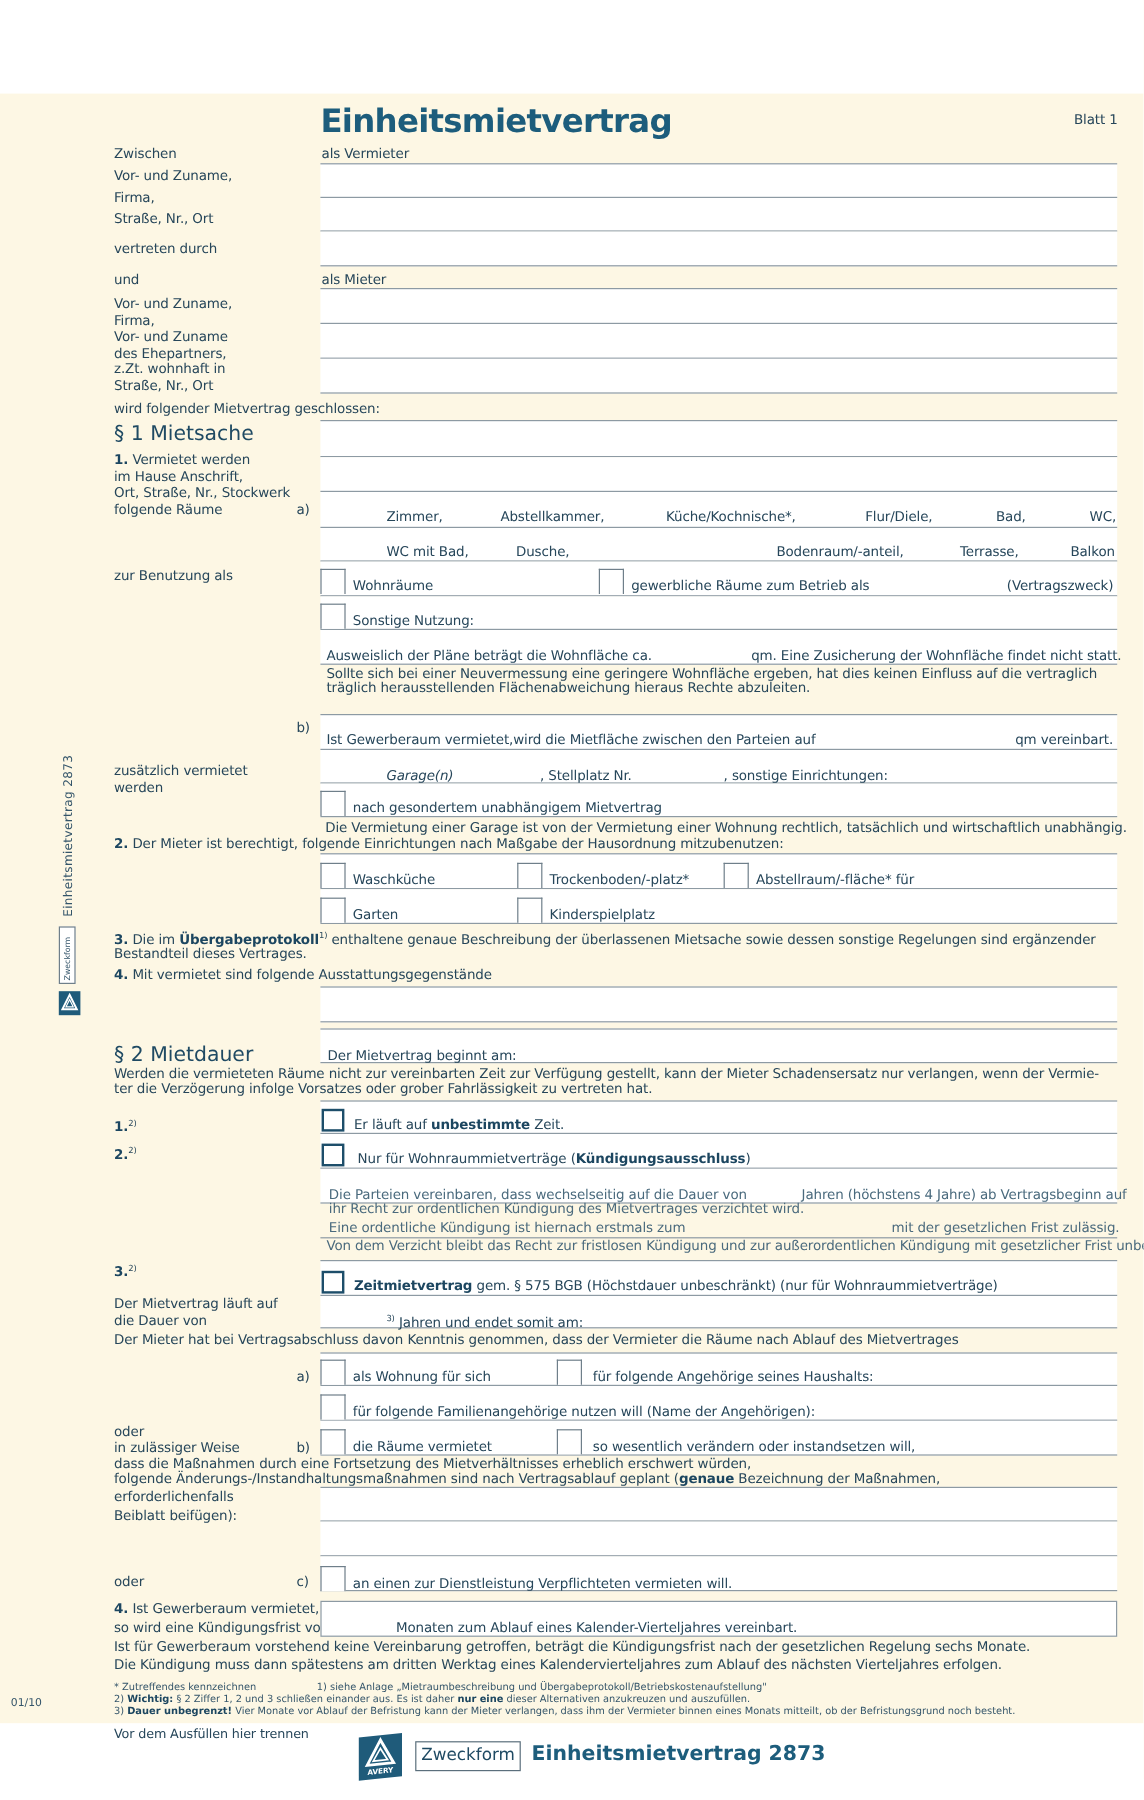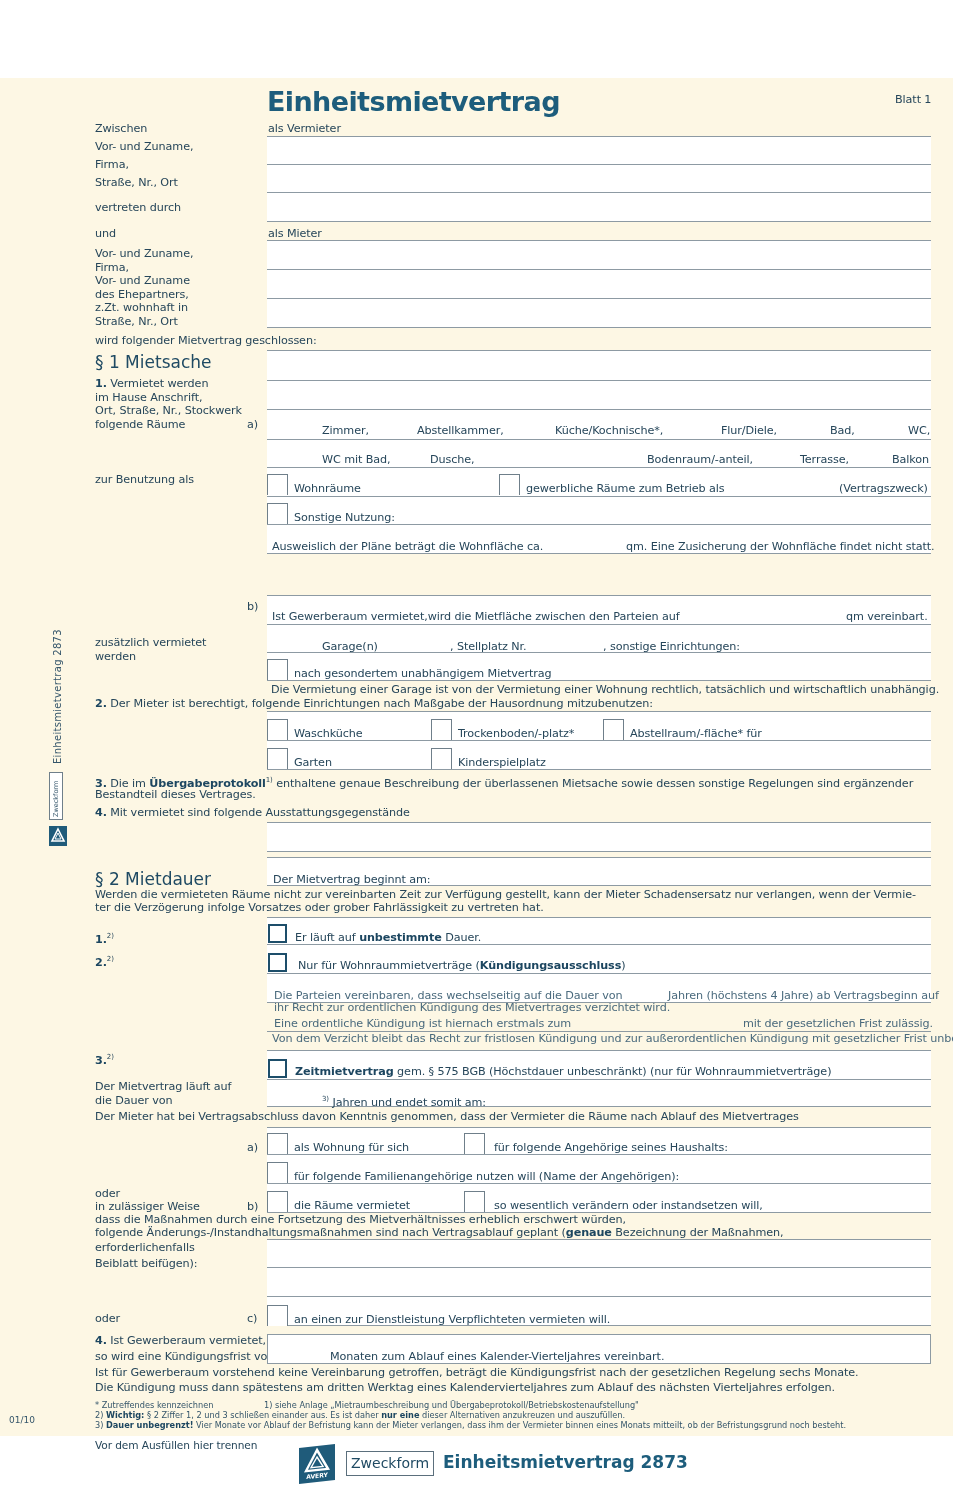--- a/index.html
+++ b/index.html
@@ -88,32 +88,34 @@
 <div class="abs lbl" style="left:526px; top:482px;">gewerbliche Räume zum Betrieb als</div>
 <div class="abs lbl" style="left:839px; top:482px;">(Vertragszweck)</div>
 <div class="field" style="left:267px; top:497px; width:664px; height:28px;"></div>
 <div class="cb" style="left:267px; top:503px;"></div>
 <div class="abs lbl" style="left:294px; top:511px;">Sonstige Nutzung:</div>
 
 <div class="field" style="left:267px; top:525px; width:664px; height:29px;"></div>
 <div class="abs lbl" style="left:272px; top:540px;">Ausweislich der Pläne beträgt die Wohnfläche ca.</div>
 <div class="abs lbl" style="left:626px; top:540px;">qm. Eine Zusicherung der Wohnfläche findet nicht statt.</div>
 <div class="abs lbl" style="left:272px; top:556px; line-height:12px;">
+  <div>Sollte sich bei einer Neuvermessung eine geringere Wohnfläche ergeben, hat dies keinen Einfluss auf die vertraglich</div>
+  <div>träglich herausstellenden Flächenabweichung hieraus Rechte abzuleiten.</div>
 </div>
 <div class="abs lbl" style="left:247px; top:600px;">b)</div>
 <div class="box" style="left:267px; top:595px; width:664px; height:30px;"></div>
 <div class="abs lbl" style="left:272px; top:610px;text-align:center;">Ist Gewerberaum vermietet,wird die Mietfläche zwischen den Parteien auf</div>
 <div class="abs lbl" style="left:846px; top:610px;">qm vereinbart.</div>
 
 <div class="abs lbl" style="left:95px; top:636px;">
   <div>zusätzlich vermietet</div>
   <div>werden</div>
 </div>
 <div class="field" style="left:267px; top:625px; width:664px; height:28px;"></div>
-<div class="abs lbl" style="left:322px; top:640px;">Garage(n)</div>
+<div class="abs lbl" style="left:322px; top:640px;font-style:italic;">Garage(n)</div>
 <div class="abs lbl" style="left:450px; top:640px;">, Stellplatz Nr.</div>
 <div class="abs lbl" style="left:603px; top:640px;">, sonstige Einrichtungen:</div>
 <div class="field" style="left:267px; top:653px; width:664px; height:28px;"></div>
 <div class="cb" style="left:267px; top:659px;"></div>
 <div class="abs lbl" style="left:294px; top:667px;">nach gesondertem unabhängigem Mietvertrag</div>
 <div class="abs lbl" style="left:271px; top:683px;">Die Vermietung einer Garage ist von der Vermietung einer Wohnung rechtlich, tatsächlich und wirtschaftlich unabhängig.</div>
 <div class="abs lbl" style="left:95px; top:697px;text-align:right;"><b>2.</b> <span>Der Mieter ist berechtigt, folgende Einrichtungen nach Maßgabe der Hausordnung mitzubenutzen:</span></div>
 
 <div class="field" style="left:267px; top:711px; width:664px; height:30px; border-top:1.5px solid #8d9aa3;"></div>
 <div class="cb" style="left:267px; top:719px;"></div>
@@ -137,21 +139,21 @@
 <div class="abs para" style="left:95px; top:869px;">§ 2 Mietdauer</div>
 <div class="abs lbl" style="left:273px; top:873px;">Der Mietvertrag beginnt am:</div>
 <div class="abs lbl" style="left:95px; top:888px; line-height:13px;">
   <div>Werden die vermieteten Räume nicht zur vereinbarten Zeit zur Verfügung gestellt, kann der Mieter Schadensersatz nur verlangen, wenn der Vermie-</div>
   <div>ter die Verzögerung infolge Vorsatzes oder grober Fahrlässigkeit zu vertreten hat.</div>
 </div>
 
 <div class="abs lbl" style="left:95px; top:930px;"><b>1.</b><sup>2)</sup></div>
 <div class="box" style="left:267px; top:917px; width:664px; height:28px;"></div>
 <div class="cbs" style="left:268px; top:924px;"></div>
-<div class="abs lbl" style="left:295px; top:931px;"><span>Er läuft auf</span> <b>unbestimmte</b> <span>Dauer.</span></div>
+<div class="abs lbl" style="left:295px; top:931px;"><span>Er läuft auf</span> <b>unbestimmte</b> <span>Zeit.</span></div>
 
 <div class="abs lbl" style="left:95px; top:953px;"><b>2.</b><sup>2)</sup></div>
 <div class="field" style="left:267px; top:945px; width:664px; height:29px;"></div>
 <div class="cbs" style="left:268px; top:953px;"></div>
 <div class="abs lbl" style="left:298px; top:959px;"><span>Nur für Wohnraummietverträge (</span><b>Kündigungsausschluss</b><span>)</span></div>
 <div class="field" style="left:267px; top:974px; width:664px; height:29px;"></div>
 <div class="abs lbl" style="left:274px; top:989px; color:#4a6a7d;">Die Parteien vereinbaren, dass wechselseitig auf die Dauer von</div>
 <div class="abs lbl" style="left:668px; top:989px; color:#4a6a7d;">Jahren (höchstens 4 Jahre) ab Vertragsbeginn auf</div>
 <div class="abs lbl" style="left:274px; top:1001px; color:#4a6a7d;">ihr Recht zur ordentlichen Kündigung des Mietvertrages verzichtet wird.</div>
 <div class="field" style="left:267px; top:1003px; width:664px; height:29px; background:transparent;"></div>

